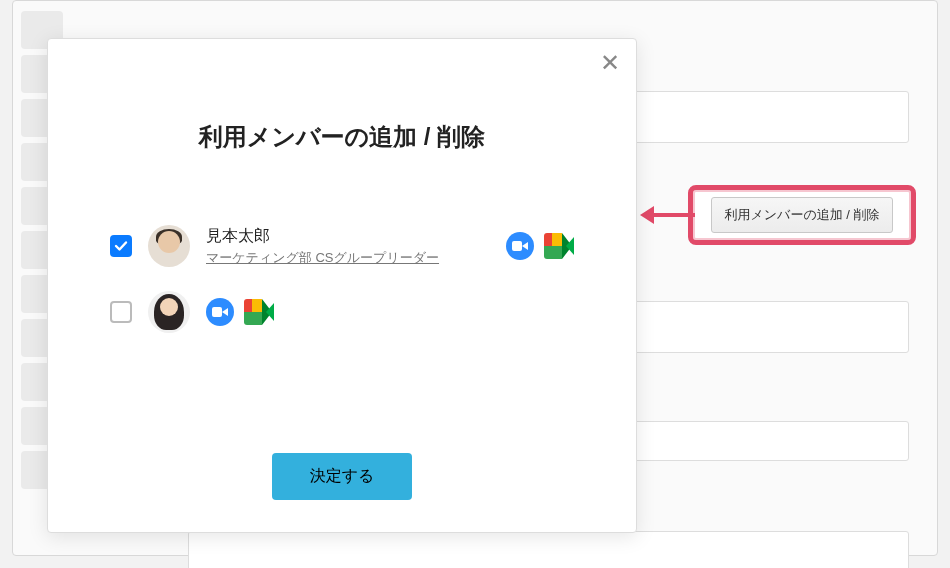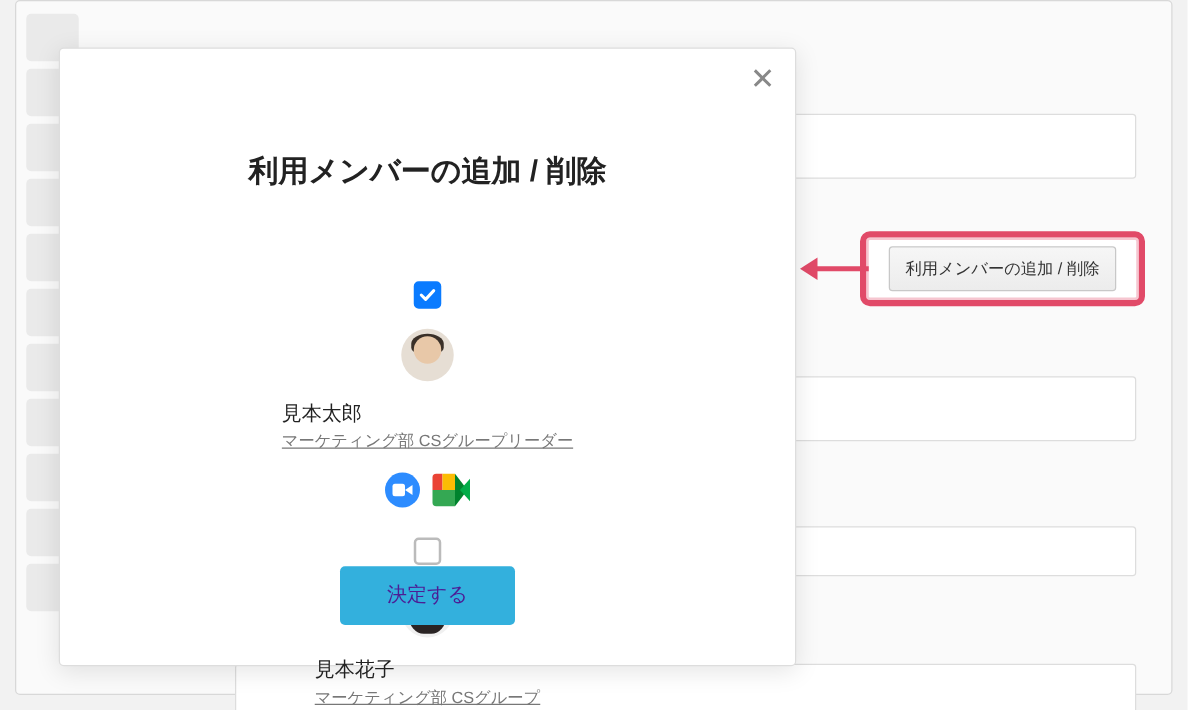--- a/index.html
+++ b/index.html
@@ -123,21 +123,20 @@
     }
     .member-list {
       margin-top: 60px;
       padding: 0 62px;
     }
     .member-row {
       display: flex;
       align-items: center;
       gap: 16px;
       padding: 12px 0;
-      flex-direction: column;
     }
     .chk {
       width: 22px; height: 22px;
       border: 2px solid #bbb;
       border-radius: 4px;
       flex-shrink: 0;
       cursor: pointer;
       position: relative;
       display: flex;
       align-items: center;
@@ -244,21 +243,21 @@
 
     .submit-wrap {
       position: absolute;
       bottom: 32px;
       left: 0; right: 0;
       display: flex;
       justify-content: center;
     }
     .submit-btn {
       background: #33b0dd;
-      color: #4c1d95;
+      color: #000000;
       border: none;
       padding: 13px 38px;
       font-size: 16px;
       border-radius: 4px;
       cursor: pointer;
     }
   </style>
 </head>
 <body>
 
@@ -319,24 +318,20 @@
             <div class="p5"></div>
         </div>
       </div>
     </div>
 
     <div class="member-row">
       <div class="chk">
         
       </div>
       <div class="avatar f"></div>
-      <div class="member-info">
-        <div class="member-name">見本花子</div>
-        <div class="member-role">マーケティング部 CSグループ</div>
-      </div>
       <div class="icons">
         <div class="icon-zoom"></div>
         <div class="icon-meet">
           <div class="p1"></div>
             <div class="p2"></div>
             <div class="p3"></div>
             <div class="p4"></div>
             <div class="p5"></div>
         </div>
       </div>

